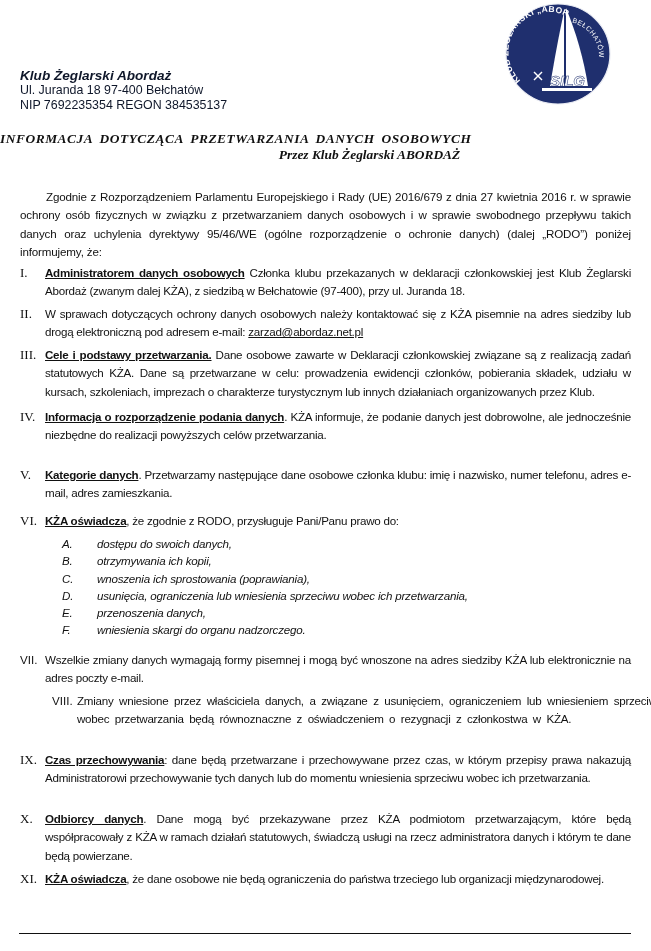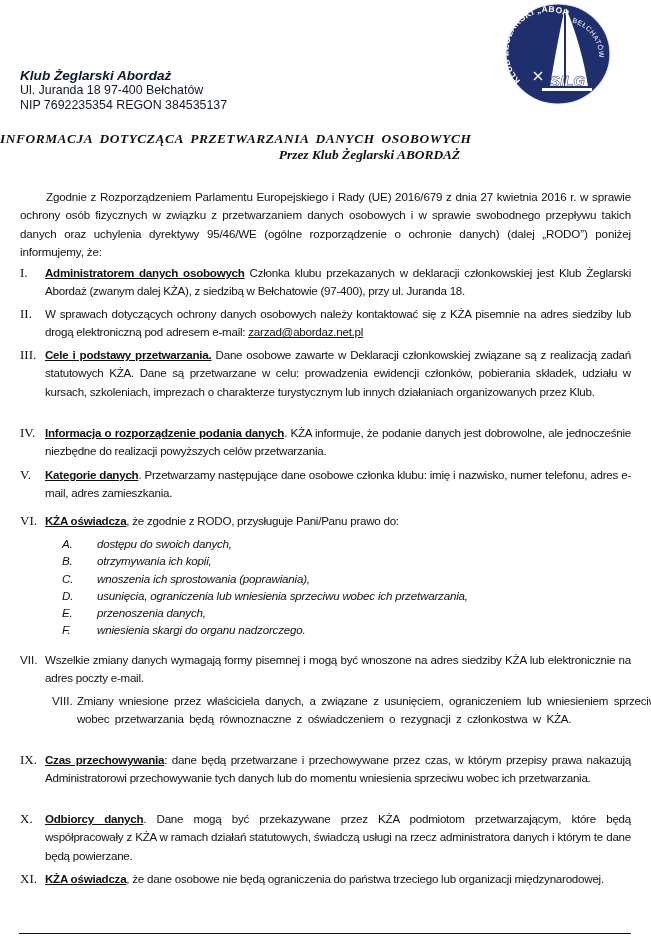--- a/index.html
+++ b/index.html
@@ -205,21 +205,21 @@
   <div class="item" style="top:305px;">
     <span class="numeral">II.</span>
     <div class="item-text"><span>W sprawach dotyczących ochrony danych osobowych należy kontaktować się z KŻA pisemnie na adres siedziby lub drogą elektroniczną pod adresem e-mail: </span><a class="email">zarzad@abordaz.net.pl</a></div>
   </div>
 
   <div class="item" style="top:346px;">
     <span class="numeral">III.</span>
     <div class="item-text"><span class="heading">Cele i podstawy przetwarzania.</span><span> Dane osobowe zawarte w Deklaracji członkowskiej związane są z realizacją zadań statutowych KŻA. Dane są przetwarzane w celu: prowadzenia ewidencji członków, pobierania składek, udziału w kursach, szkoleniach, imprezach o charakterze turystycznym lub innych działaniach organizowanych przez Klub.</span></div>
   </div>
 
-  <div class="item" style="top:424px;">
+  <div class="item" style="top:408px;">
     <span class="numeral">IV.</span>
     <div class="item-text"><span class="heading">Informacja o rozporządzenie podania danych</span><span>.  KŻA informuje, że podanie danych jest dobrowolne, ale jednocześnie niezbędne do realizacji powyższych celów przetwarzania.</span></div>
   </div>
 
   <div class="item" style="top:466px;">
     <span class="numeral">V.</span>
     <div class="item-text"><span class="heading">Kategorie danych</span><span>. Przetwarzamy następujące dane osobowe członka klubu: imię i nazwisko, numer telefonu, adres e-mail, adres zamieszkania.</span></div>
   </div>
 
   <div class="item" style="top:512px;">

